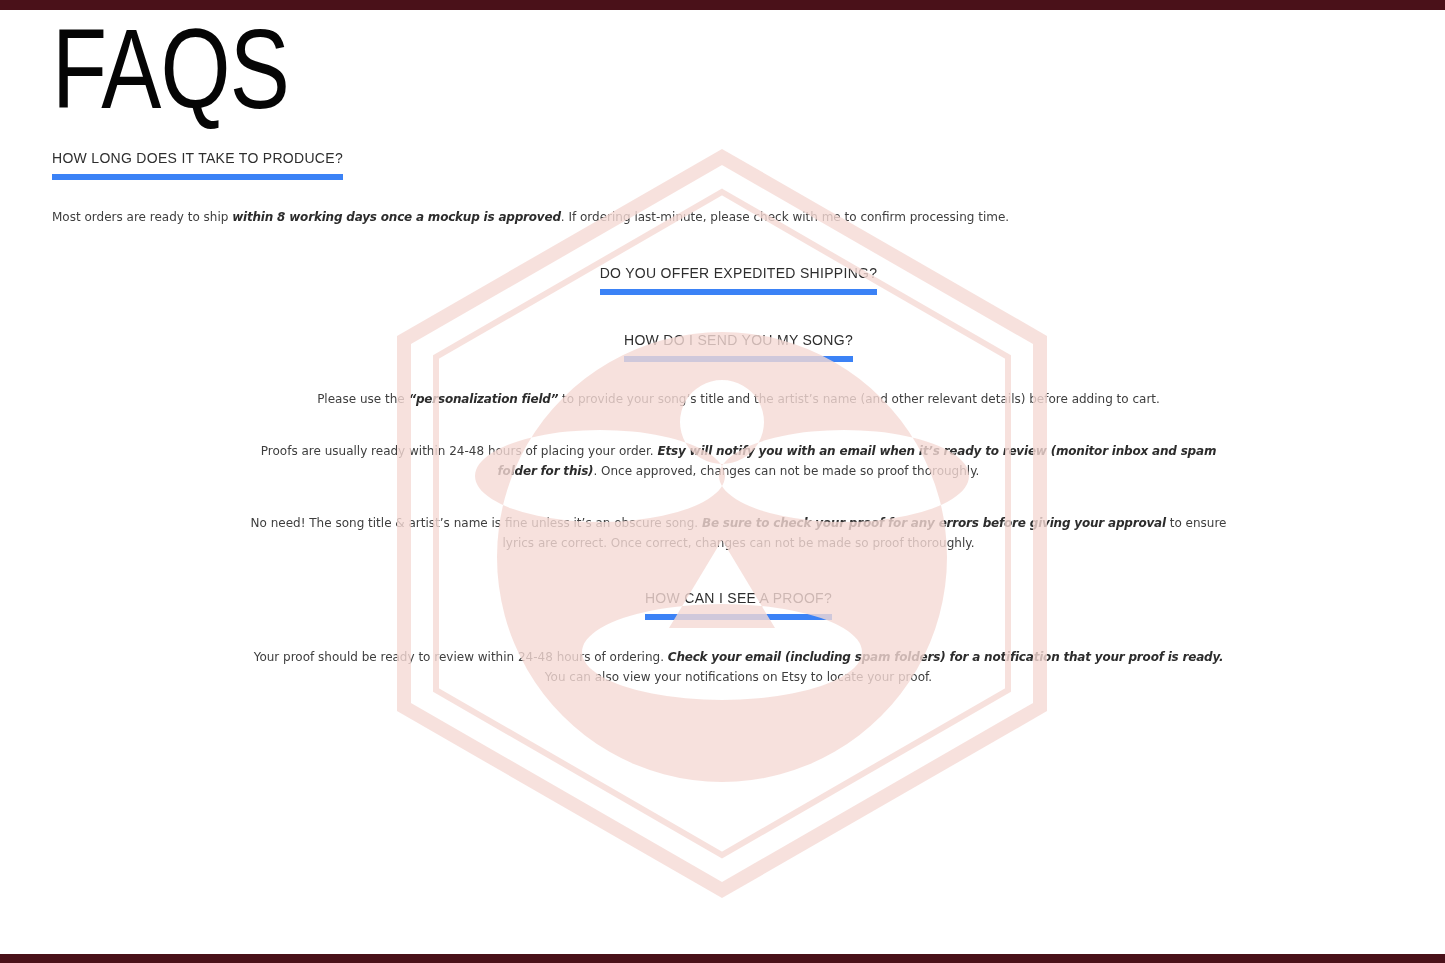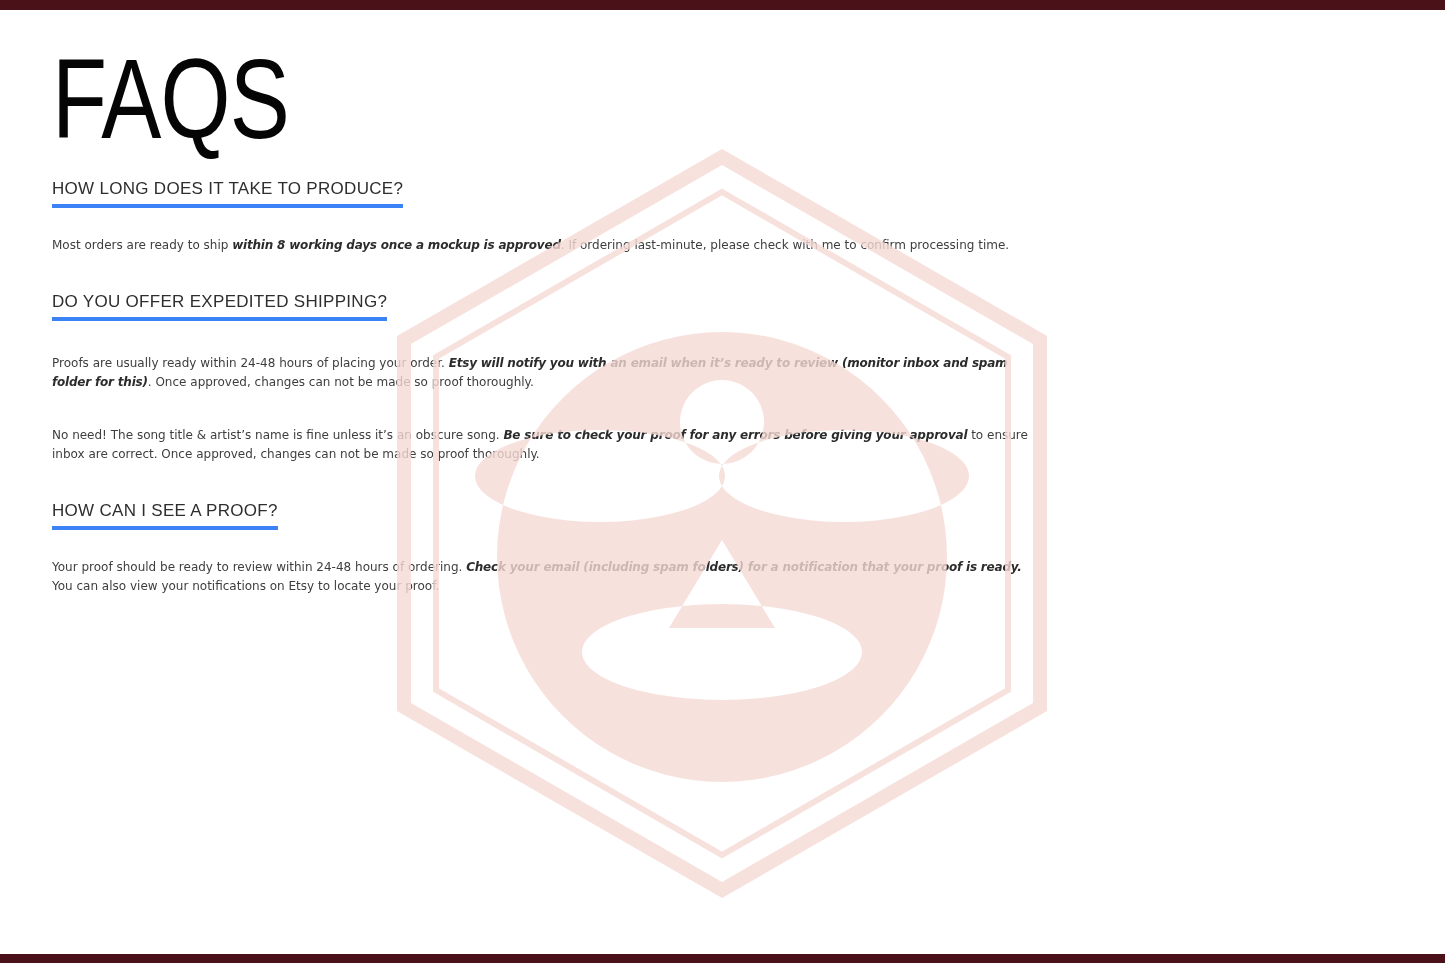--- a/index.html
+++ b/index.html
@@ -13,47 +13,47 @@
   .edge-bar {
     position:absolute; left:0; right:0;
     background:#4a1119;
     z-index:6;
   }
   .edge-bar.top { top:0; height:10px; }
   .edge-bar.bottom { bottom:0; height:9px; }
 
   .content {
     position:absolute;
-    left:52px; top:42px; right:20px;
+    left:52px; top:12px; right:20px;
     z-index:1;
   }
   .title {
     font-family:"Liberation Sans", sans-serif;
     font-weight:500;
     font-size:114px;
     line-height:1.0;
     letter-spacing:-1px;
     color:#050505;
     margin:0 0 20px 0;
     transform:scaleX(0.79);
     transform-origin:0 50%;
     white-space:nowrap;
   }
-  .faq-item + .faq-item { margin-top:33px; }
+  .faq-item + .faq-item { margin-top:33px;text-align:center; }
   .question {
     font-family:"Liberation Sans", sans-serif;
     font-weight:400;
-    font-size:17px;
+    font-size:14px;
     line-height:25px;
     letter-spacing:0.3px;
     color:#2e2e2e;
     margin:0;
     display:inline-block;
     padding-bottom:3px;
-    border-bottom:4px solid #3b82f6;
+    border-bottom:6px solid #3b82f6;
   }
   .answer {
     margin:28px 0 0 0;
     font-size:12px;
     line-height:19.5px;
     color:#3e3e3e;
   }
   .answer .line { display:block; white-space:nowrap; }
   .answer .em {
     font-weight:700;
@@ -87,33 +87,39 @@
           </p>
   </section>
 
   <section class="faq-item">
     <div>
       <h2 class="question">DO YOU OFFER EXPEDITED SHIPPING?</h2>
     </div>
   </section>
 
   <section class="faq-item">
+    <div>
+      <h2 class="question">HOW DO I SEND YOU MY SONG?</h2>
+    </div>
+    <p class="answer">
+            <span class="line"><span>Please use the </span><span class="em">“personalization field”</span><span> to provide your song’s title and the artist’s name (and other relevant details) before adding to cart.</span></span>
+          </p>
   </section>
 
   <section class="faq-item">
     <p class="answer">
             <span class="line"><span>Proofs are usually ready within 24-48 hours of placing your order. </span><span class="em">Etsy will notify you with an email when it’s ready to review (monitor inbox and spam</span></span>
             <span class="line"><span class="em">folder for this)</span><span>. Once approved, changes can not be made so proof thoroughly.</span></span>
           </p>
   </section>
 
   <section class="faq-item">
     <p class="answer">
             <span class="line"><span>No need! The song title &amp; artist’s name is fine unless it’s an obscure song. </span><span class="em">Be sure to check your proof for any errors before giving your approval</span><span> to ensure</span></span>
-            <span class="line"><span>inbox are correct. Once approved, changes can not be made so proof thoroughly.</span></span>
+            <span class="line"><span>lyrics are correct. Once correct, changes can not be made so proof thoroughly.</span></span>
           </p>
   </section>
 
 
   <section class="faq-item">
     <div>
       <h2 class="question">HOW CAN I SEE A PROOF?</h2>
     </div>
     <p class="answer">
             <span class="line"><span>Your proof should be ready to review within 24-48 hours of ordering. </span><span class="em">Check your email (including spam folders) for a notification that your proof is ready.</span></span>

